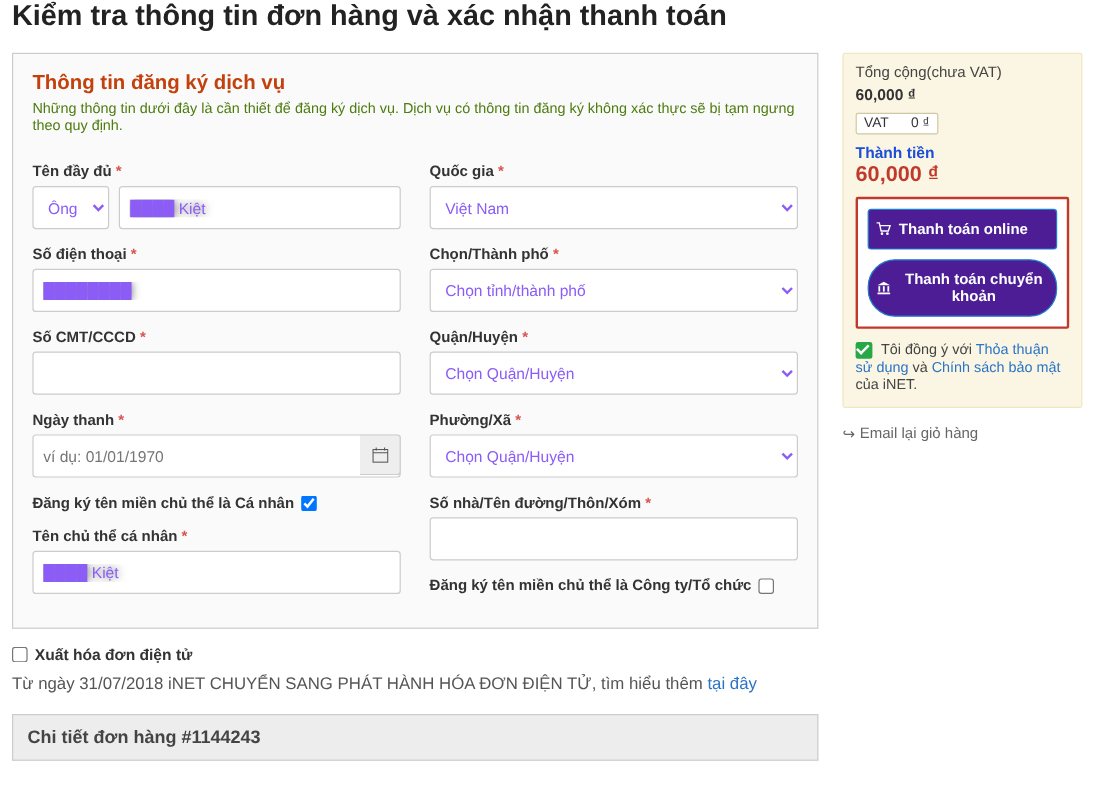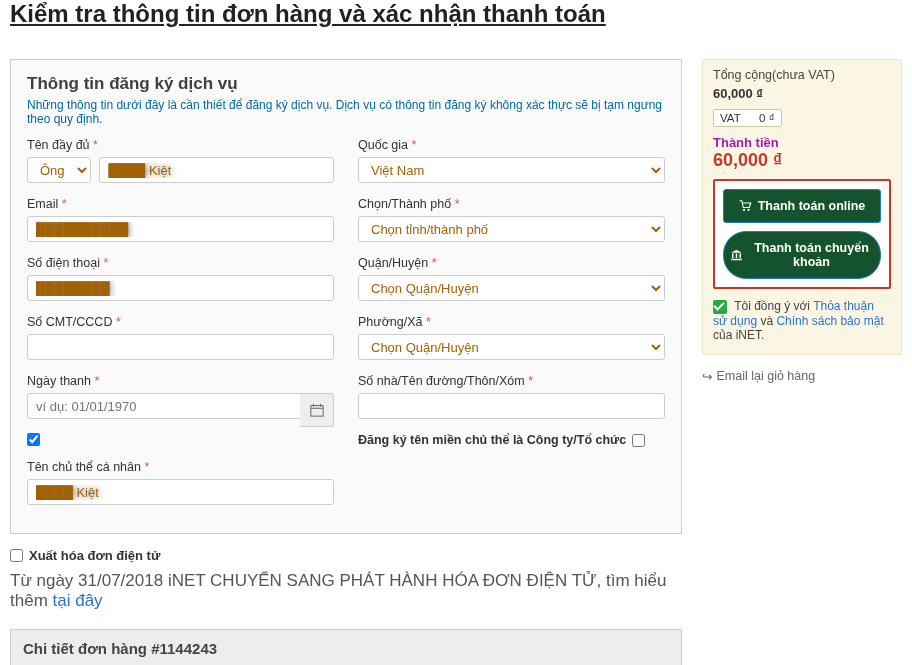--- a/index.html
+++ b/index.html
@@ -5,79 +5,79 @@
   * { box-sizing: border-box; margin: 0; padding: 0; }
   body {
     font-family: Arial, Helvetica, sans-serif;
     font-size: 13px;
     color: #333;
     background: #fff;
     width: 912px;
     margin: 0 auto;
     padding: 0 10px 20px 10px;
   }
-  h1 { font-size: 24px; font-weight: 700; color: #222; margin-bottom: 31px; text-decoration: underline; }
+  h1 { font-size: 24px; font-weight: 700; color: #222; margin-bottom: 16px; }
   .layout { display: flex; gap: 20px; }
   .left { flex: 1; }
   .right { width: 200px; }
   .panel {
     border: 1px solid #ccc;
     background: #fafafa;
     padding: 14px 16px;
   }
-  .panel-title { font-size: 17px; font-weight: 700; color: #404040; margin-bottom: 4px; }
-  .panel-sub   { font-size: 12px; color: #0369a1; margin-bottom: 12px; }
+  .panel-title { font-size: 17px; font-weight: 700; color: #c2410c; margin-bottom: 4px; }
+  .panel-sub   { font-size: 12px; color: #4d7c0f; margin-bottom: 25px; }
   .two-col { display: flex; gap: 24px; }
   .col { flex: 1; }
   .field { margin-bottom: 14px; }
-  .label { font-weight: 400; font-size: 12.5px; color: #333; display: block; margin-bottom: 5px; }
+  .label { font-weight: 700; font-size: 12.5px; color: #333; display: block; margin-bottom: 5px; }
   .req { color: #d9534f; }
   select, input[type=text] {
     width: 100%;
-    height: 26px;
+    height: 36px;
     padding: 4px 8px;
     font-size: 13px;
     border: 1px solid #ccc;
     border-radius: 3px;
     background: #fff;
-    color: #a16207;
+    color: #8b5cf6;
   }
   .blurred { color: transparent; text-shadow: 0 0 7px rgba(80,80,80,.8); }
   .name-row { display: flex; gap: 8px; }
   .name-row select { width: 80px; }
   .date-row { position: relative; }
   .date-row .cal {
     position: absolute; right: 0; top: 0; height: 34px; width: 34px;
     display: flex; align-items: center; justify-content: center;
     border: 1px solid #ccc; border-left: none; background:#eee; border-radius: 0 3px 3px 0;
   }
   .chk-line { font-weight: 700; font-size: 12.5px; color:#333; margin-bottom: 14px; display:flex; align-items:center; gap:6px;}
-  .inv-note { font-size: 17px; color:#555; margin: 8px 0 18px; }
+  .inv-note { font-size: 14px; color:#555; margin: 8px 0 18px; }
   .inv-note a { color: #2b74c7; text-decoration: none; }
   .inv-line { margin-top: 14px; display:flex; align-items:center; gap:6px; font-weight:700;}
   .detail-title {
     background: #ededed; border:1px solid #ccc; padding: 10px 12px;
     font-weight: 700; font-size: 15px; color:#444;
   }
 
   
   .summary { background:#fbf6e3; padding:8px 10px 12px; border-radius:2px; border:1px solid #f0e6c0;}
   .sum-row { display:flex; justify-content:space-between; font-size:12.5px; margin-bottom:4px;}
   .sum-label { color:#444; font-weight:400;}
   .sum-big   { font-weight:700; color:#333; }
   .vat-pill {
     display:inline-flex; align-items:center; gap:6px;
     border:1px solid #d0c8a0; background:#fff; padding:2px 6px; font-size:11.5px; border-radius:2px;
   }
-  .total-row { font-weight:700; color:#a21caf; margin-top:2px;}
+  .total-row { font-weight:700; color:#1d4ed8; margin-top:2px;}
   .total-val { font-weight:700; color:#c0392b; font-size:18px;}
   .btn-box { border:2px solid #c0392b; background:#fff; padding:8px; margin-top:8px; border-radius:2px;}
   .btn {
-    display:flex; align-items:center; justify-content:center; gap:6px;
-    background:#14532d; color:#fff; font-weight:700; font-size:12.5px;
+    display:flex; align-items:center; justify-content:flex-start; gap:6px;
+    background:#4c1d95; color:#fff; font-weight:700; font-size:12.5px;
     padding:9px 6px; border-radius:3px; margin-bottom:8px; border:1px solid #1f7ccc;
     text-align:center;
   }
   .btn:last-child{margin-bottom:0;border-radius:23px;}
   .agree { font-size:12px; color:#444; margin-top:10px;}
   .agree a { color:#2b74c7; text-decoration:none;}
   .chk-green {
     display:inline-block; width:14px; height:14px; background:#28a745; border-radius:2px;
     position:relative; vertical-align:middle; margin-right:4px;
   }
@@ -105,24 +105,20 @@
           <div class="field">
             <span class="label"><span>Tên đầy đủ</span> <span class="req">*</span></span>
             <div class="name-row">
               <select>
                 <option>Ông</option>
               </select>
               <input type="text" class="blurred" value="████ Kiệt" style="">
             </div>
           </div>
 
-          <div class="field">
-            <span class="label"><span>Email</span> <span class="req">*</span></span>
-            <input type="text" class="blurred" value="██████████" style="">
-          </div>
 
           <div class="field">
             <span class="label"><span>Số điện thoại</span> <span class="req">*</span></span>
             <input type="text" class="blurred" value="████████" style="">
           </div>
 
           <div class="field">
             <span class="label"><span>Số CMT/CCCD</span> <span class="req">*</span></span>
             <input type="text" style="">
           </div>
@@ -136,20 +132,21 @@
                     <rect x="1" y="3" width="14" height="12" fill="none" stroke="#555"></rect>
                     <line x1="1" y1="6" x2="15" y2="6" stroke="#555"></line>
                     <line x1="4" y1="1" x2="4" y2="4" stroke="#555"></line>
                     <line x1="12" y1="1" x2="12" y2="4" stroke="#555"></line>
                   </svg>
               </span>
             </div>
           </div>
 
           <div class="chk-line">
+            <span>Đăng ký tên miền chủ thể là Cá nhân</span>
             <input type="checkbox" checked="" style="">
           </div>
 
           <div class="field">
             <span class="label"><span>Tên chủ thể cá nhân</span> <span class="req">*</span></span>
             <input type="text" class="blurred" value="████ Kiệt" style="">
           </div>
         </div>
 
         <div class="col">

